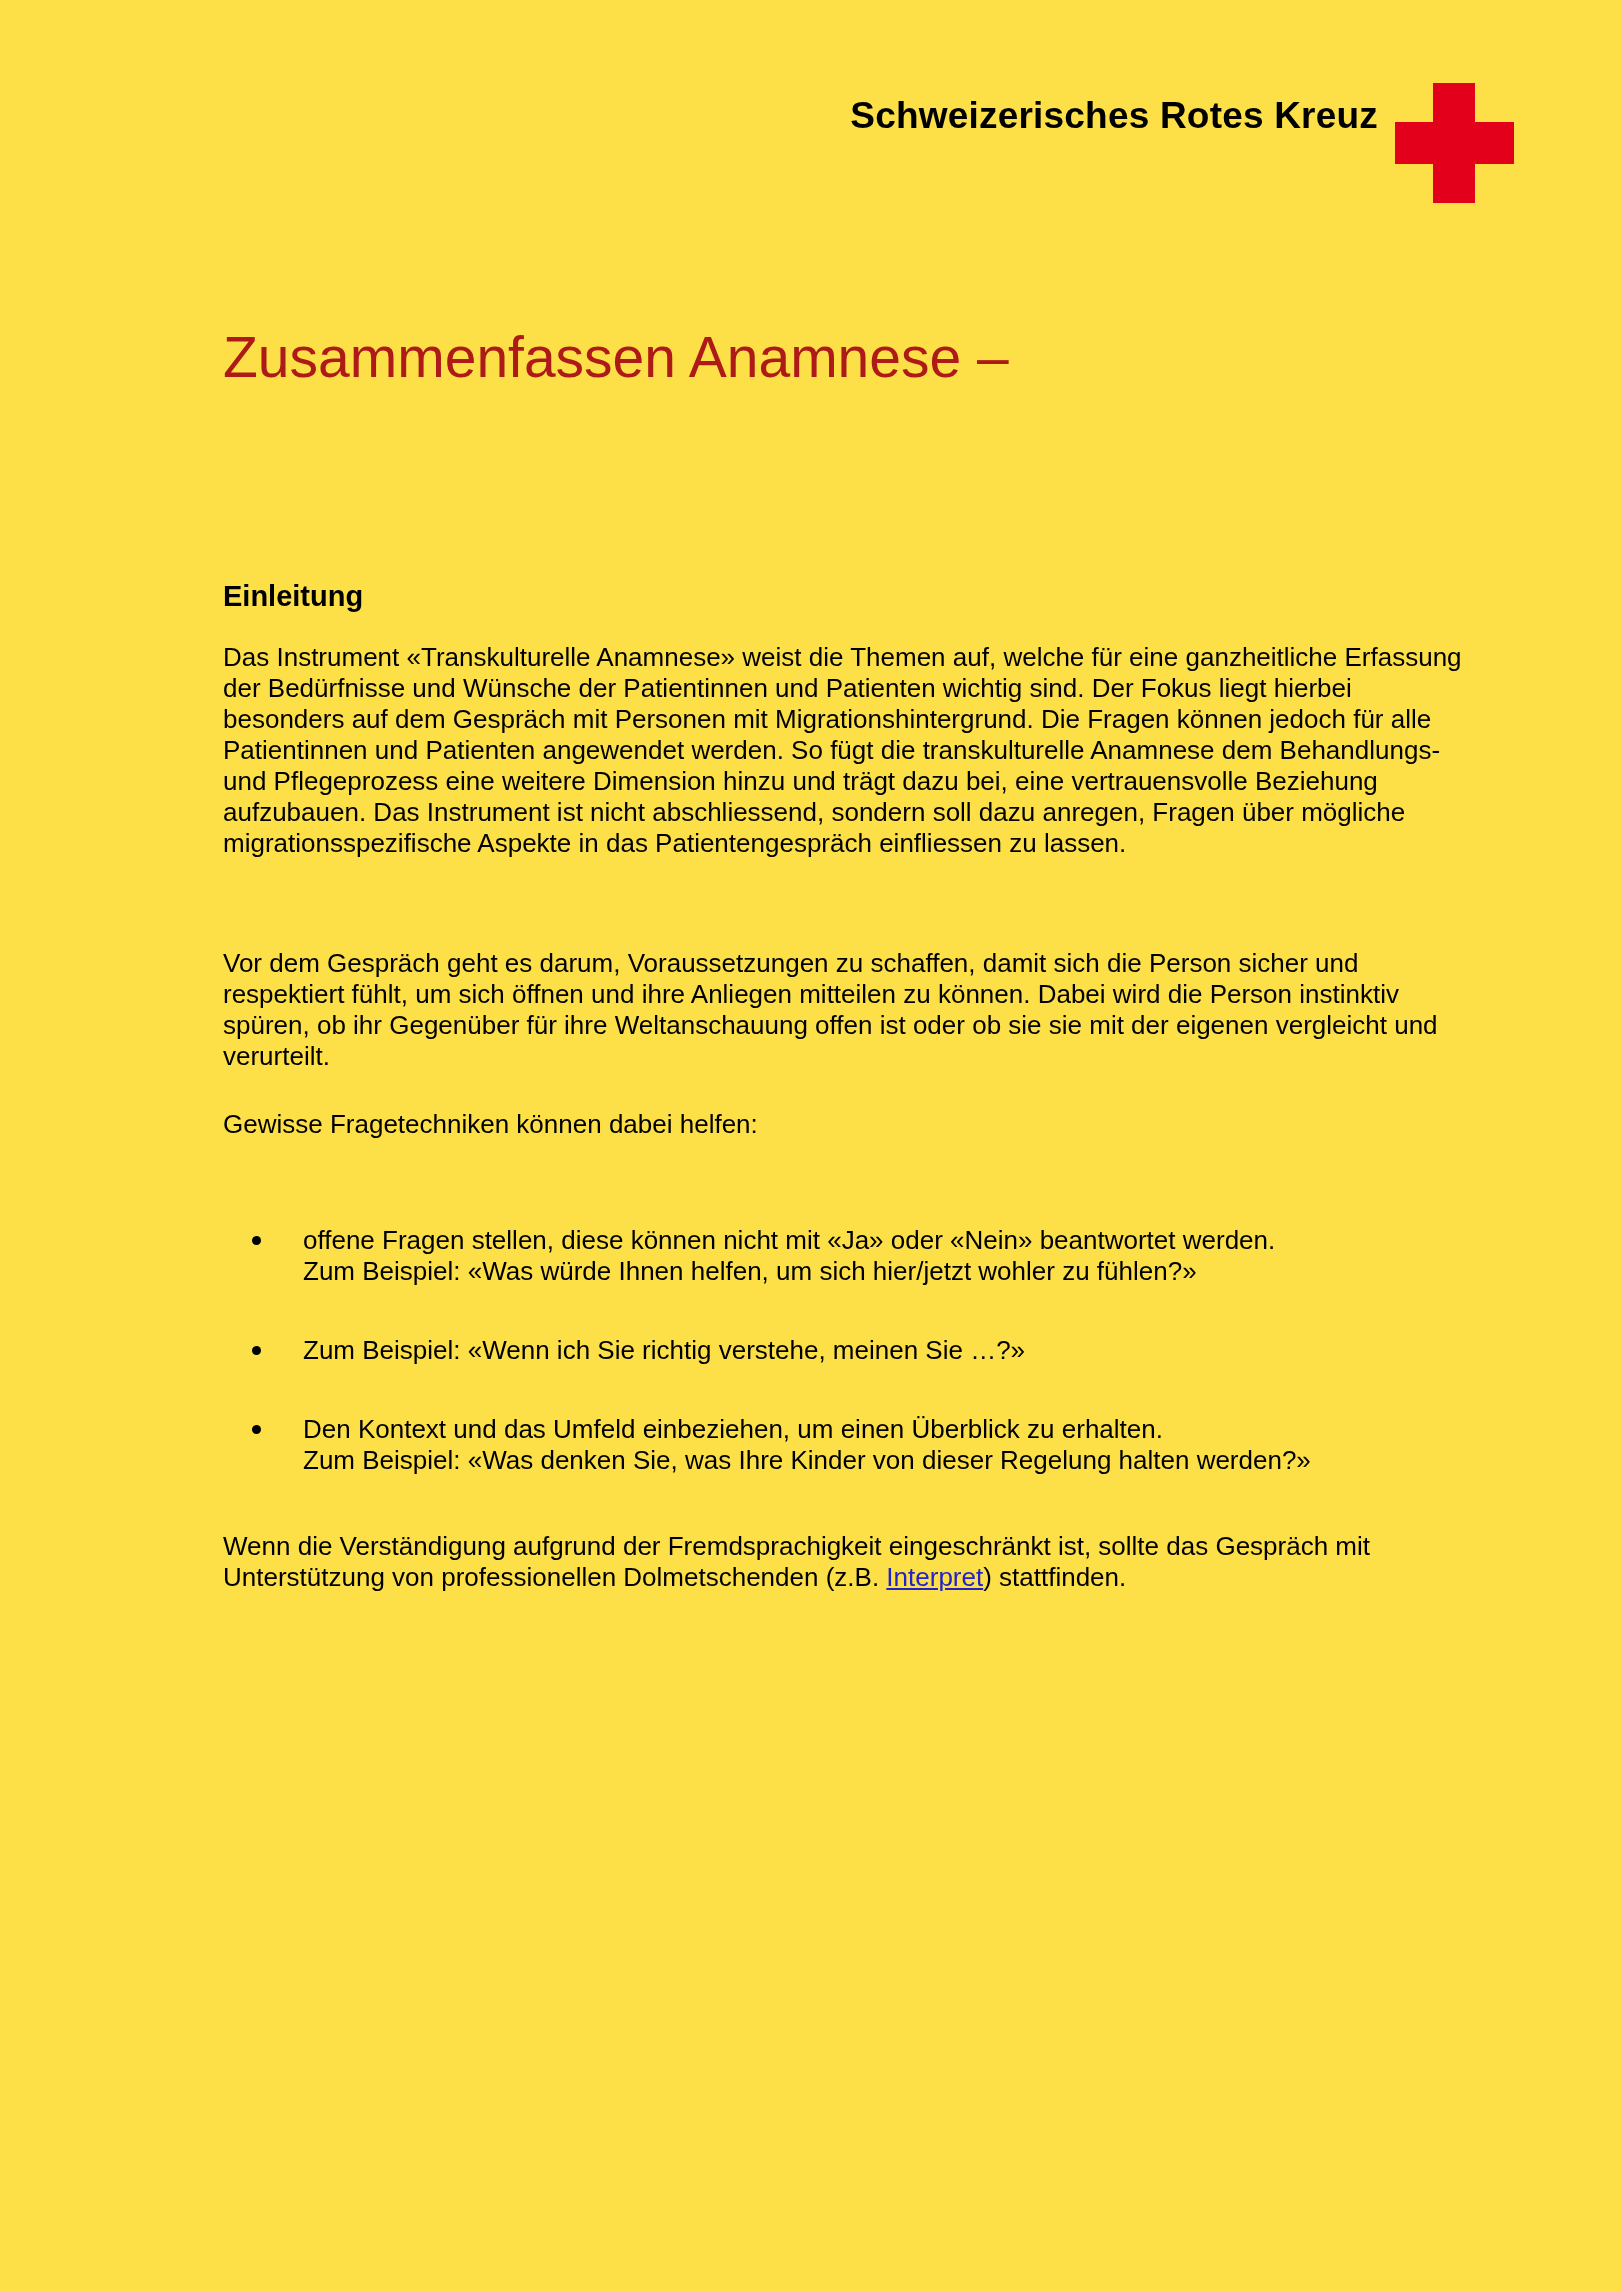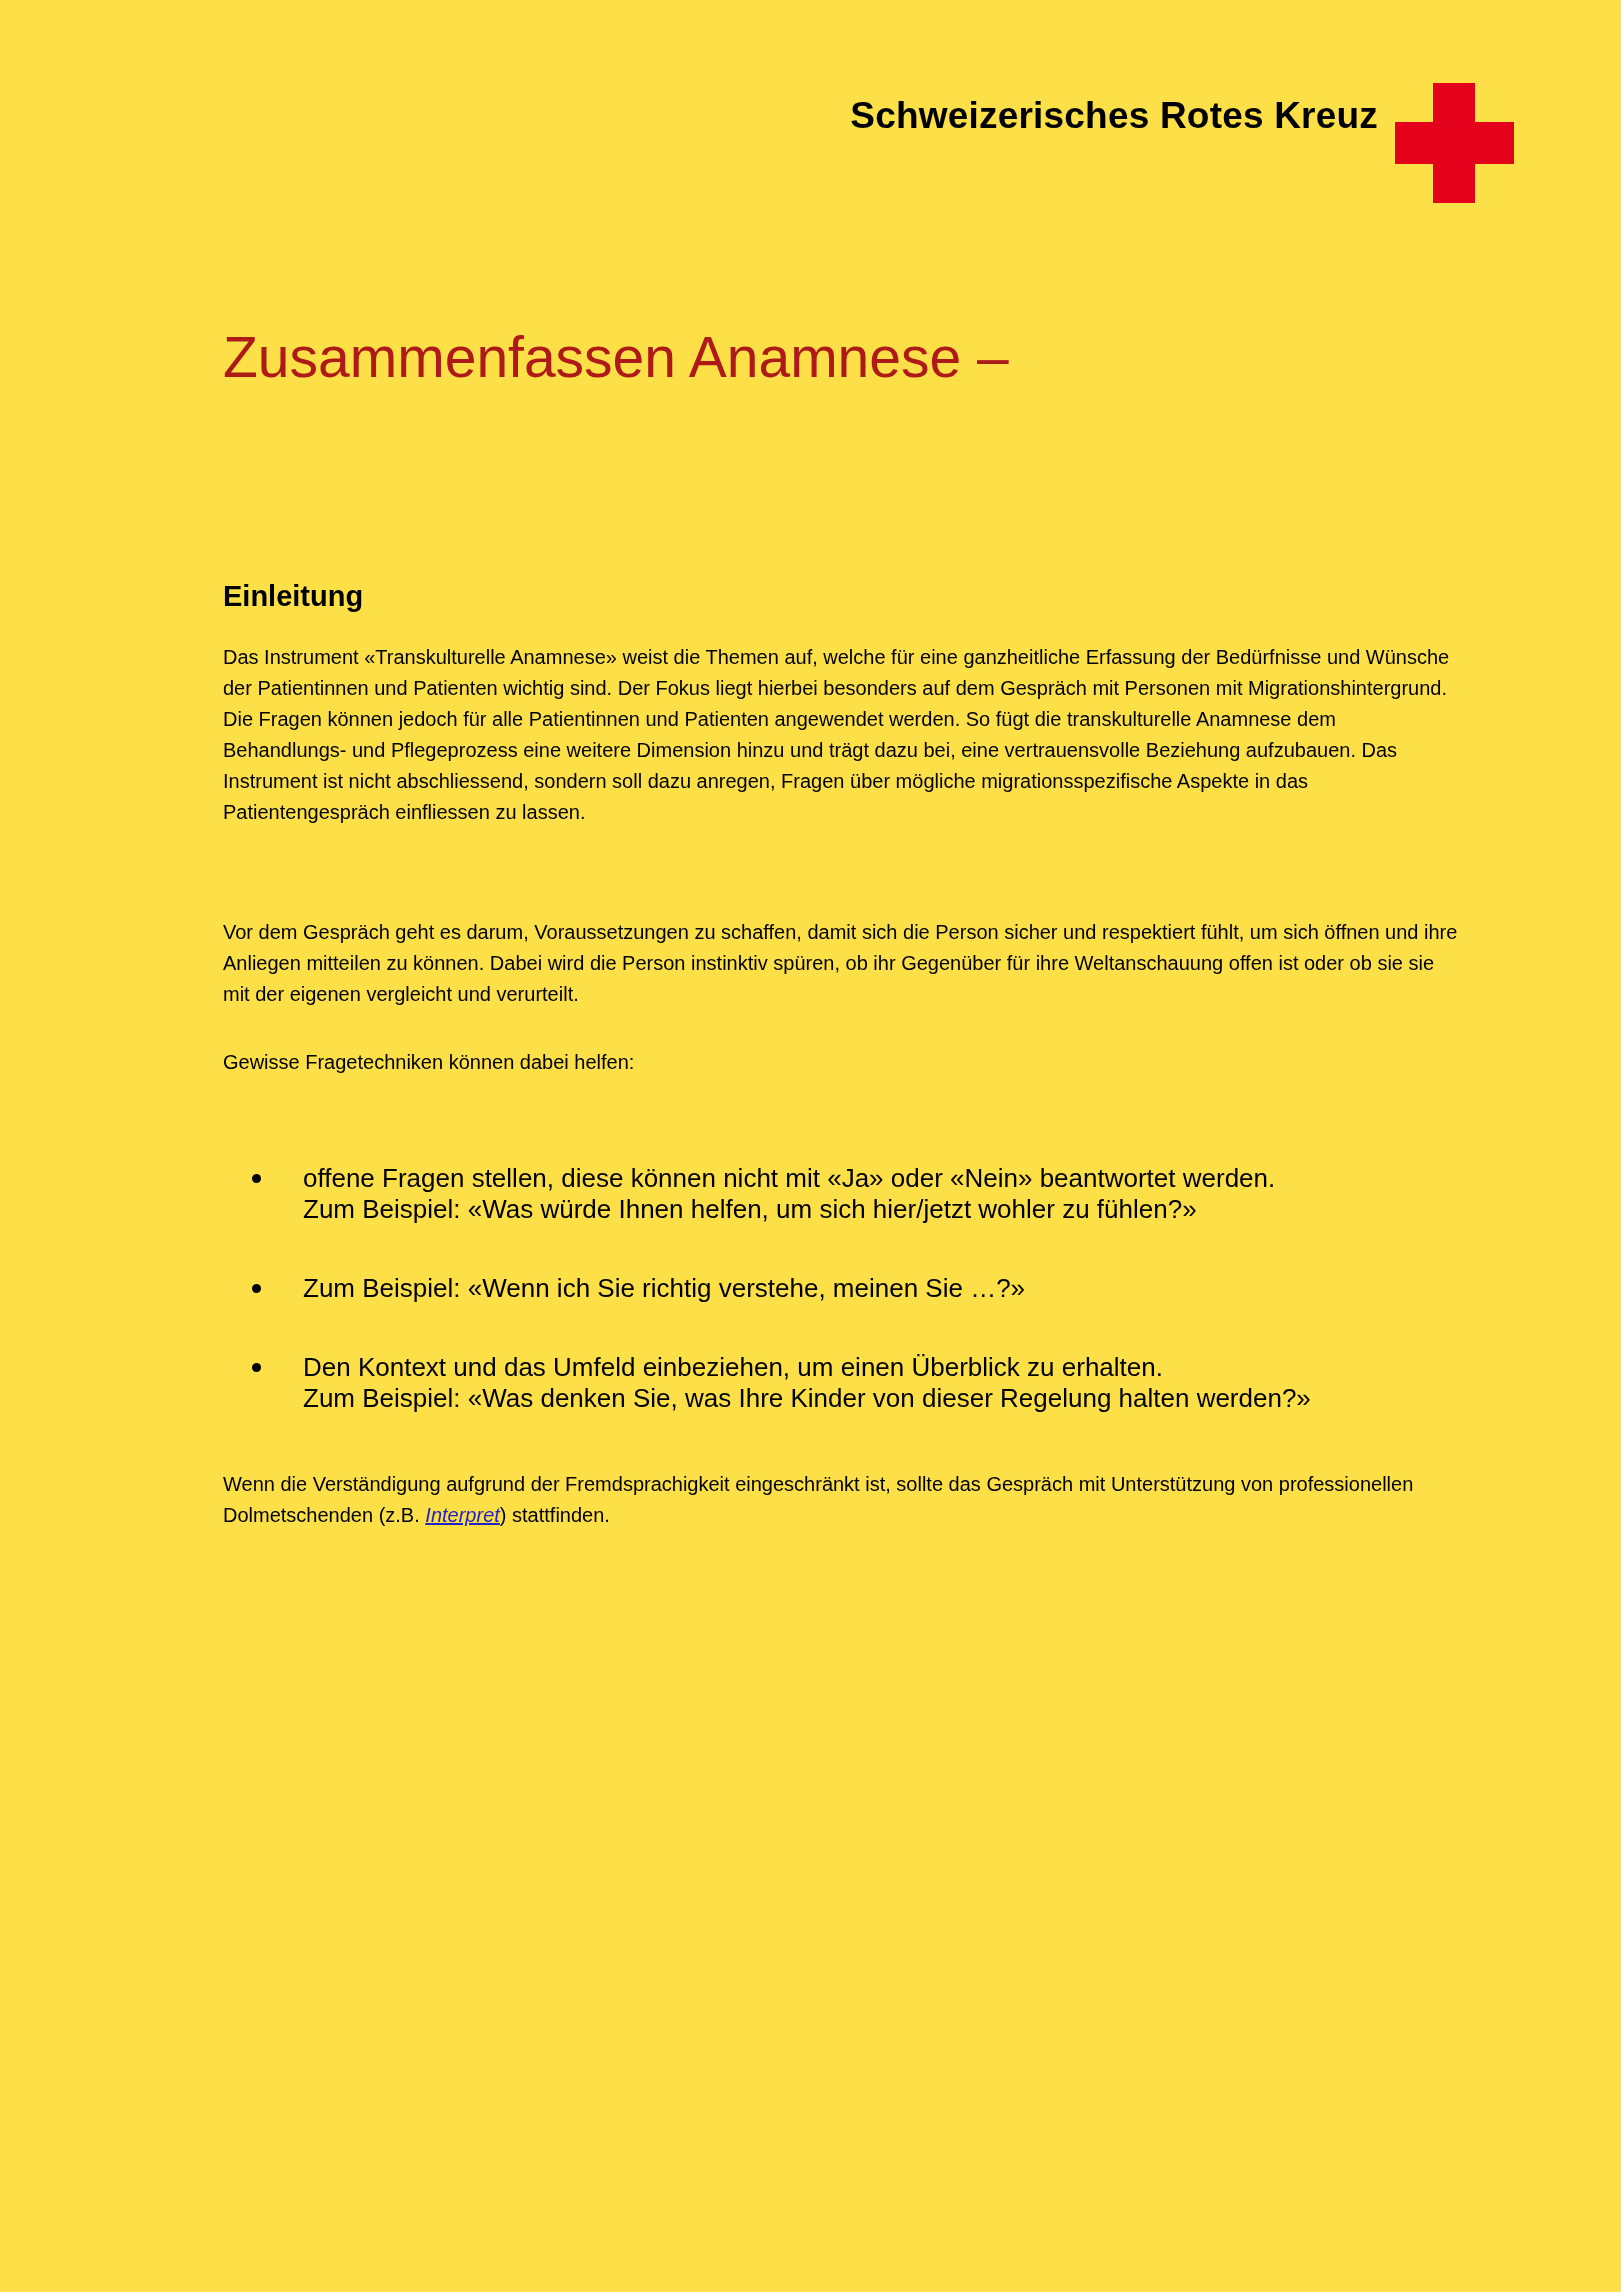--- a/index.html
+++ b/index.html
@@ -89,21 +89,21 @@
   h2.section-heading {
     font-family: "Liberation Sans Narrow", "Liberation Sans", sans-serif;
     font-size: 29px;
     font-weight: bold;
     color: #000000;
     margin: 0 0 7.8px 0;
     line-height: 37px;
   }
   p.body-text {
     font-family: "Liberation Sans Narrow", "Liberation Sans", sans-serif;
-    font-size: 20px;
+    font-size: 26px;
     line-height: 31px;
     color: #000000;
     margin: 0;
     text-align: left;
   }
   .gap-sm { height: 19.6px; }
   .gap-md { height: 37px; }
   .gap-lg { height: 55px; }
   .gap-xl { height: 69px; }
 
@@ -130,21 +130,20 @@
     width: 8.8px;
     height: 8.8px;
     border-radius: 50%;
     background: #000000;
   }
   ul.bullet-list li .li-line { display: block; }
 
   a.inline-link {
     color: #2222CC;
     text-decoration: underline;
-    font-style: italic;
   }
 
   
   .footer {
     position: absolute;
     left: 0;
     bottom: 0;
     width: 1621px;
     height: 196px;
   }

